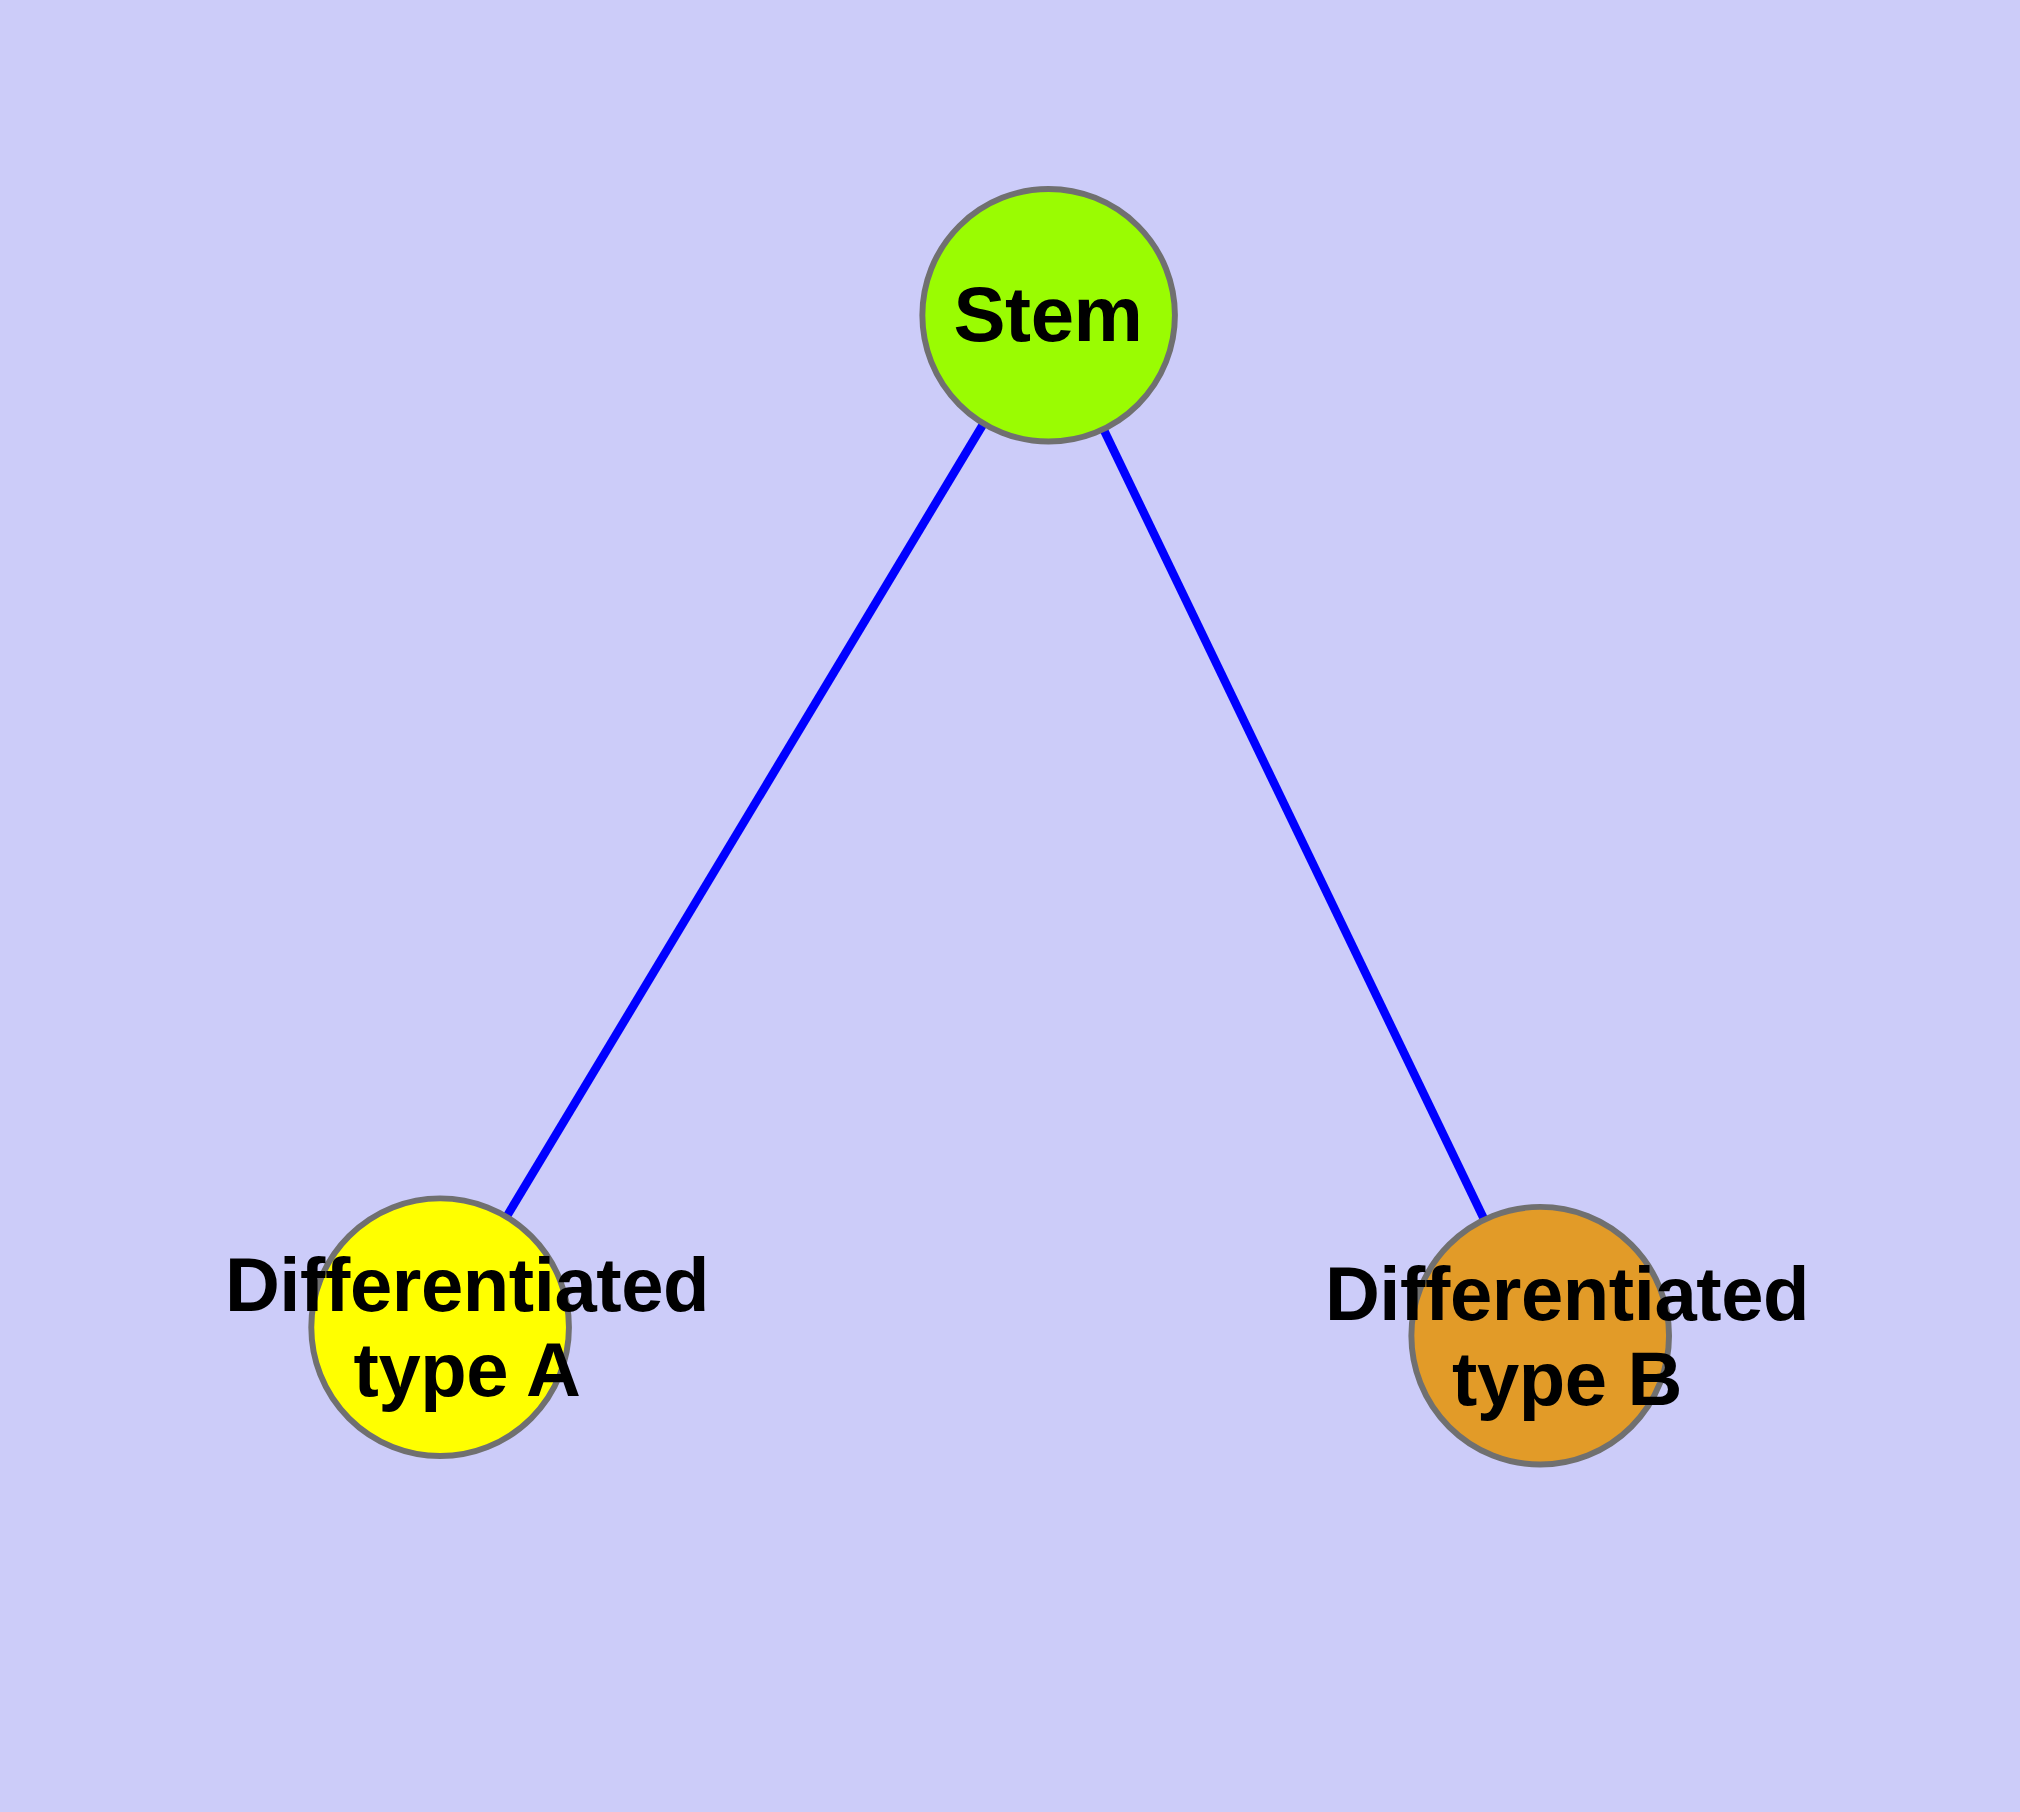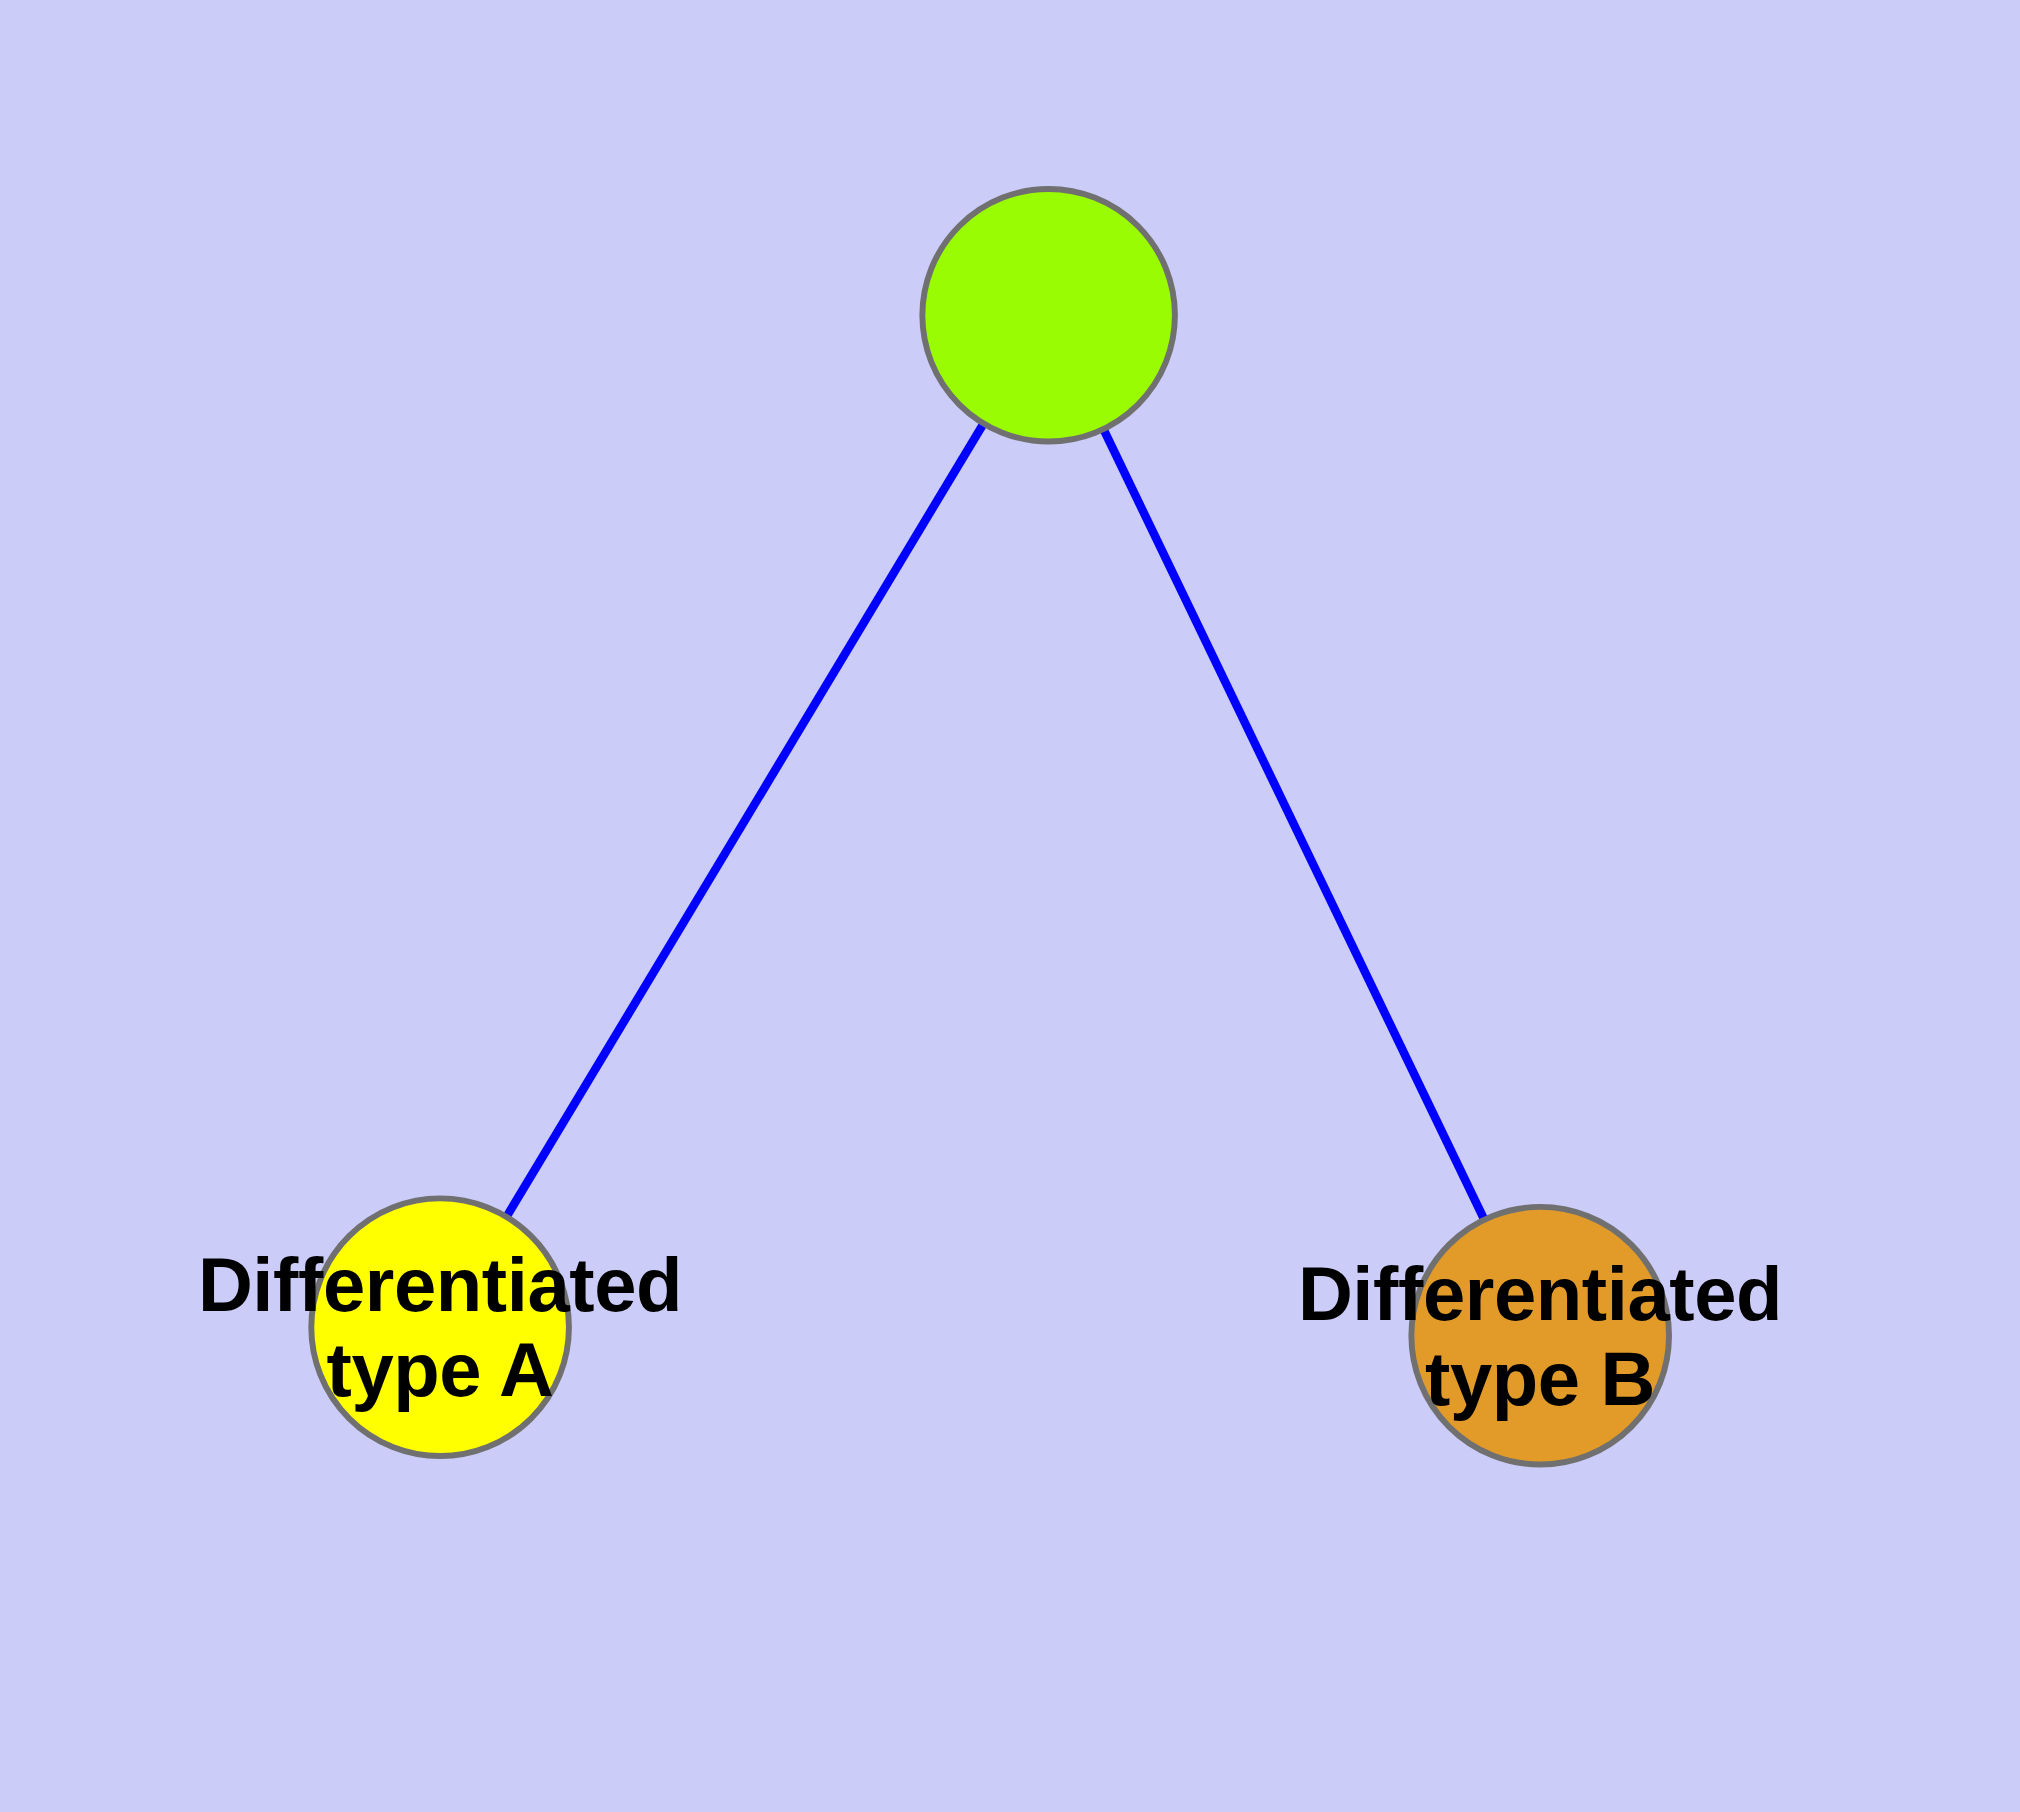--- a/index.html
+++ b/index.html
@@ -37,20 +37,21 @@
     white-space: pre;
     letter-spacing: -0.4px;
     pointer-events: none;
     transform: translate(-50%, -50%);
   }
   #label-stem {
     font-size: 78px;
   }
   #label-type-a, #label-type-b {
     font-size: 76px;
+    margin-left: 27px;
   }
 </style>
 </head>
 <body>
 
 <div id="canvas" style="width: 2021px; height: 1812px;">
 
   <div id="bg-rect" style="background: rgb(204, 204, 249);"></div>
 
   <svg id="graph-svg" viewBox="0 0 2384 2138" xmlns="http://www.w3.org/2000/svg">
@@ -60,20 +61,21 @@
       <line id="edge-stem-to-diff-b" x1="1302.5333347644432" y1="508.0381638903268" x2="1750.1646784521572" y2="1437.2590911317197" stroke="#0000ff" stroke-width="10" stroke-linecap="butt"></line>
     </g>
 
     <g>
       <circle id="node-stem" cx="1237" cy="372" r="149" fill="#9afc02" stroke="#707070" stroke-width="7"></circle>
       <circle id="node-diff-a" cx="519" cy="1566" r="152" fill="#ffff00" stroke="#707070" stroke-width="7"></circle>
       <circle id="node-diff-b" cx="1817" cy="1576" r="152" fill="#e29b28" stroke="#707070" stroke-width="7"></circle>
     </g>
   </svg>
 
+  <div class="node-label" id="label-stem" style="left: 1048px; top: 315px; color: rgb(0, 0, 0);">Stem</div>
 
   <div class="node-label" id="label-type-a" style="left: 440px; top: 1327px; color: rgb(0, 0, 0);">Differentiated
 type A</div>
 
   <div class="node-label" id="label-type-b" style="left: 1540px; top: 1336px; color: rgb(0, 0, 0);">Differentiated
 type B</div>
 
 </div>
 
 

